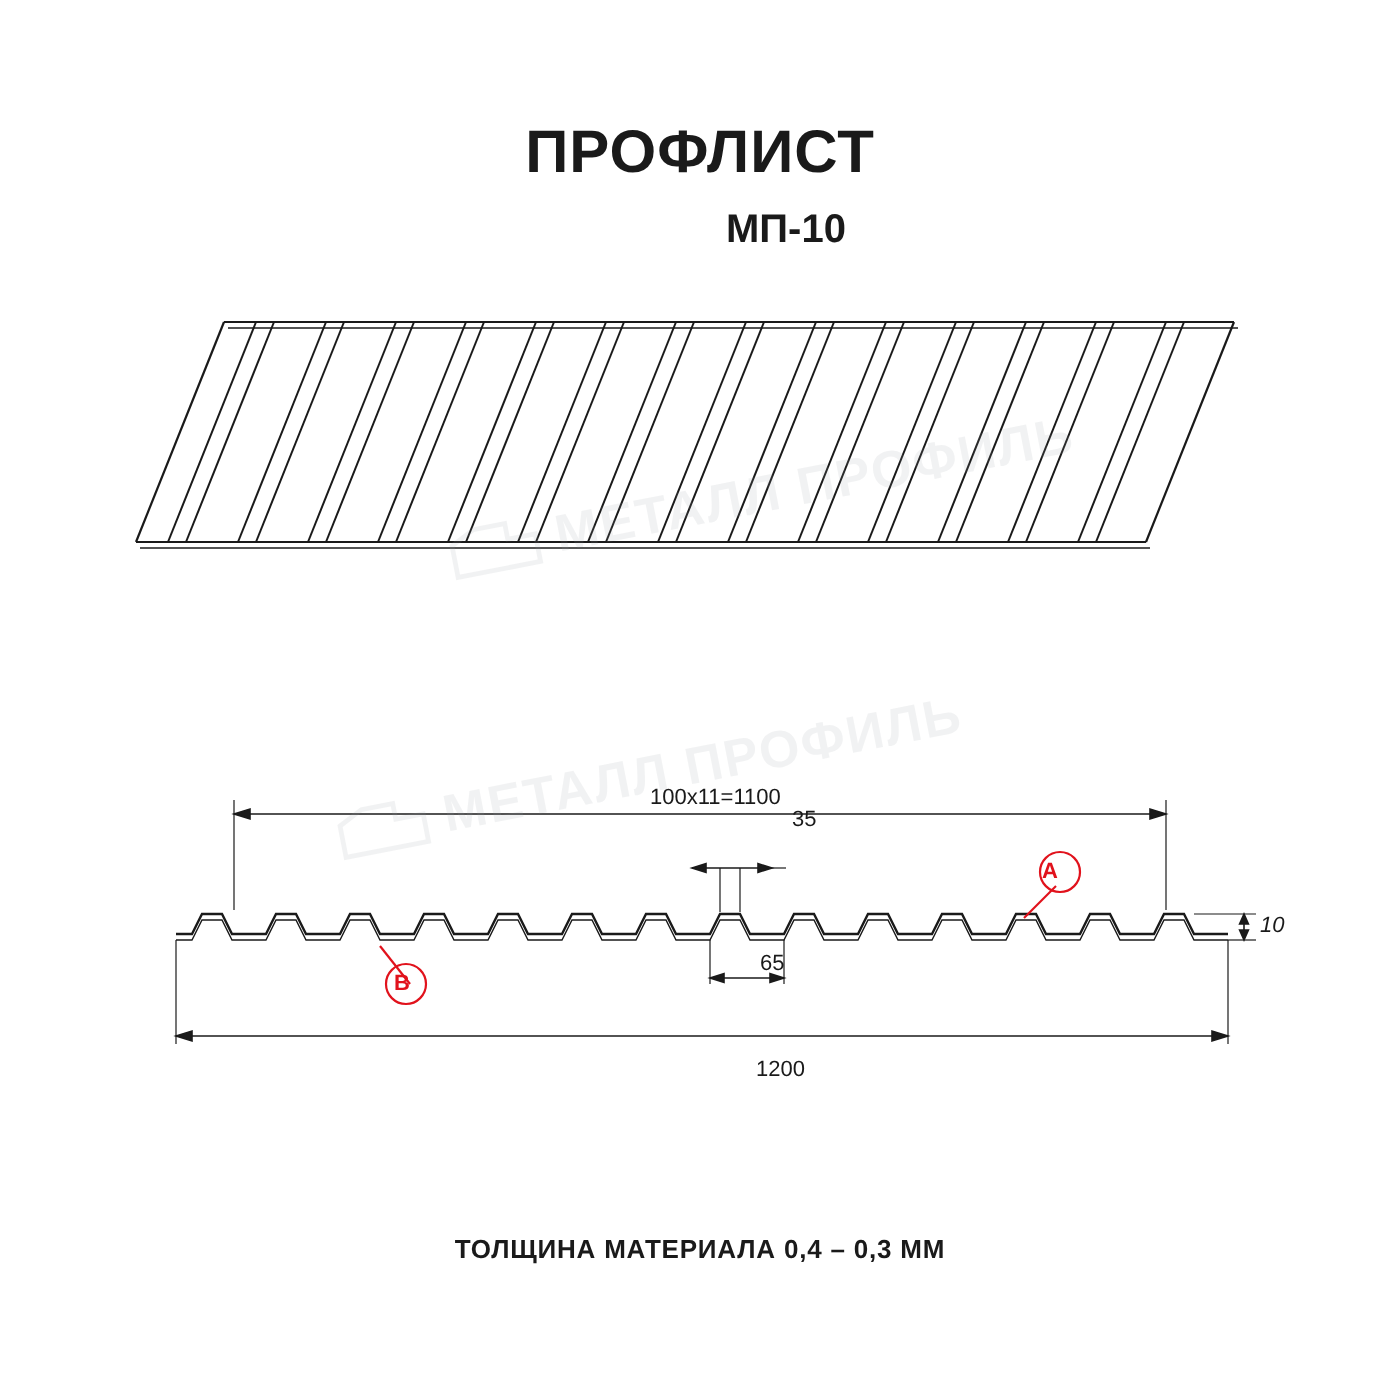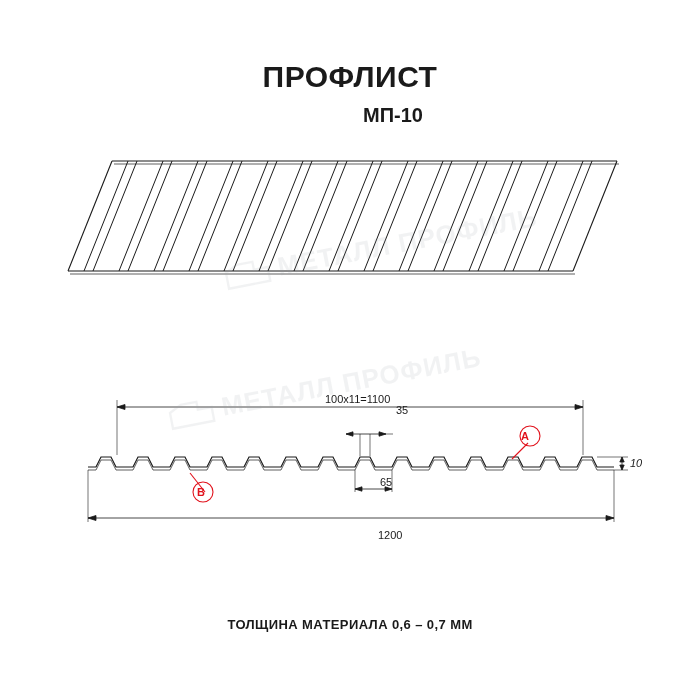--- a/index.html
+++ b/index.html
@@ -242,14 +242,14 @@
       <path d="M2,24 L2,8 L14,2 L30,2 L30,10 L44,10 L44,24 Z" fill="none" stroke="#9aa0a6" stroke-width="2.4"></path>
     </svg><span>МЕТАЛЛ ПРОФИЛЬ</span>
   </div>
 
   <div class="wm wm-2">
     <svg width="46" height="28" viewBox="0 0 46 28">
       <path d="M2,24 L2,8 L14,2 L30,2 L30,10 L44,10 L44,24 Z" fill="none" stroke="#9aa0a6" stroke-width="2.4"></path>
     </svg><span>МЕТАЛЛ ПРОФИЛЬ</span>
   </div>
 
-  <div class="footnote">ТОЛЩИНА МАТЕРИАЛА 0,6 – 0,7 ММ</div>
+  <div class="footnote">ТОЛЩИНА МАТЕРИАЛА 0,4 – 0,3 ММ</div>
 </div>
 
 </body></html>

